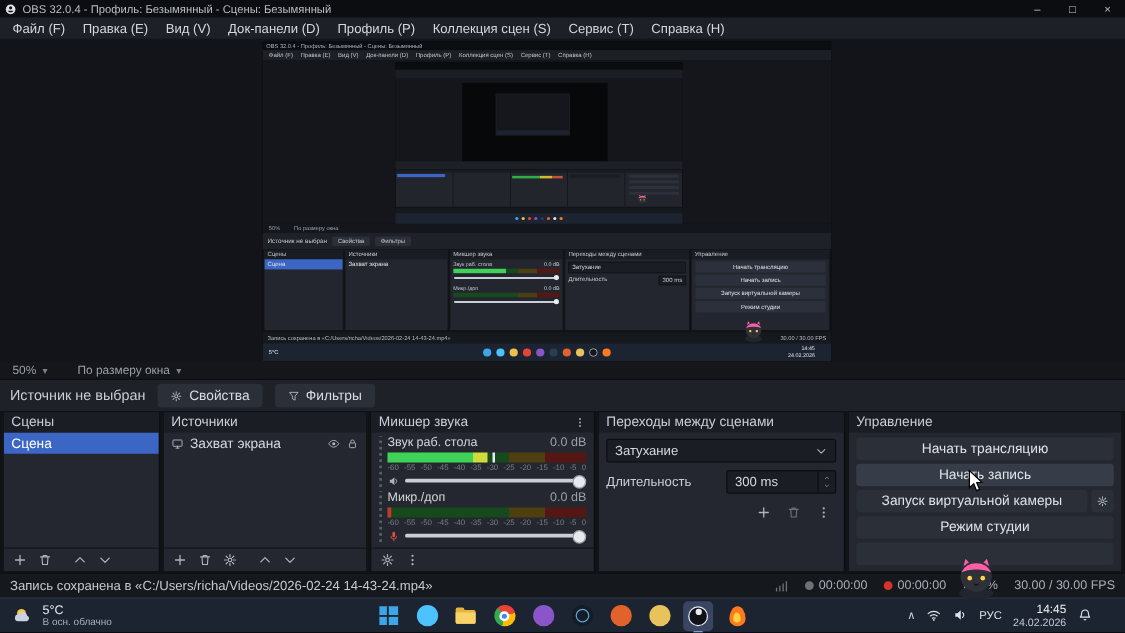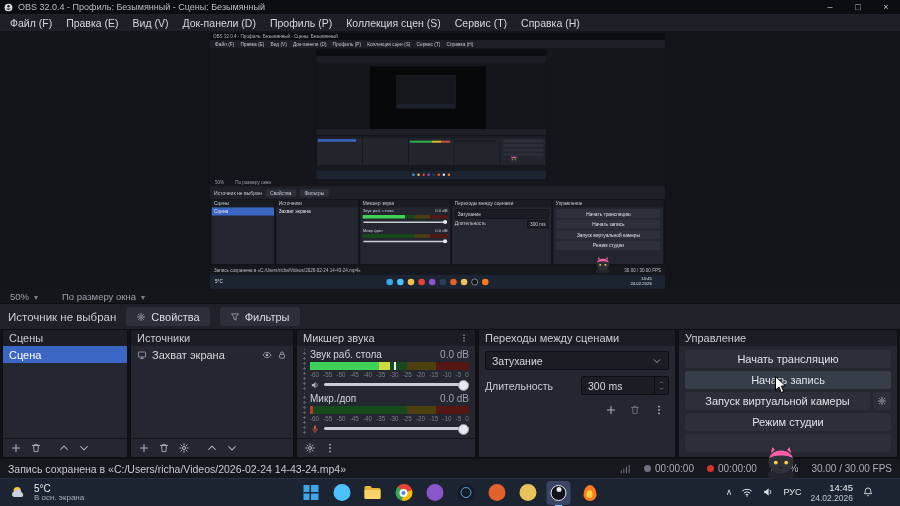--- a/index.html
+++ b/index.html
@@ -677,21 +677,21 @@
     </div>
   </div>
 
   <div class="taskbar">
     <div class="weather">
       <svg style="width:18px;height:15px">
           <use href="#weathericon"></use>
         </svg>
       <div class="tw">
         <div class="temp">5°C</div>
-        <div class="desc">В осн. экрана</div>
+        <div class="desc">В осн. облачно</div>
       </div>
     </div>
     <div class="tb-center">
       <div class="tbi">
           <span class="win-logo"></span>
         </div>
       <div class="tbi">
           <span class="circ" style="background:#4cc2ff"></span>
         </div>
       <div class="tbi">

